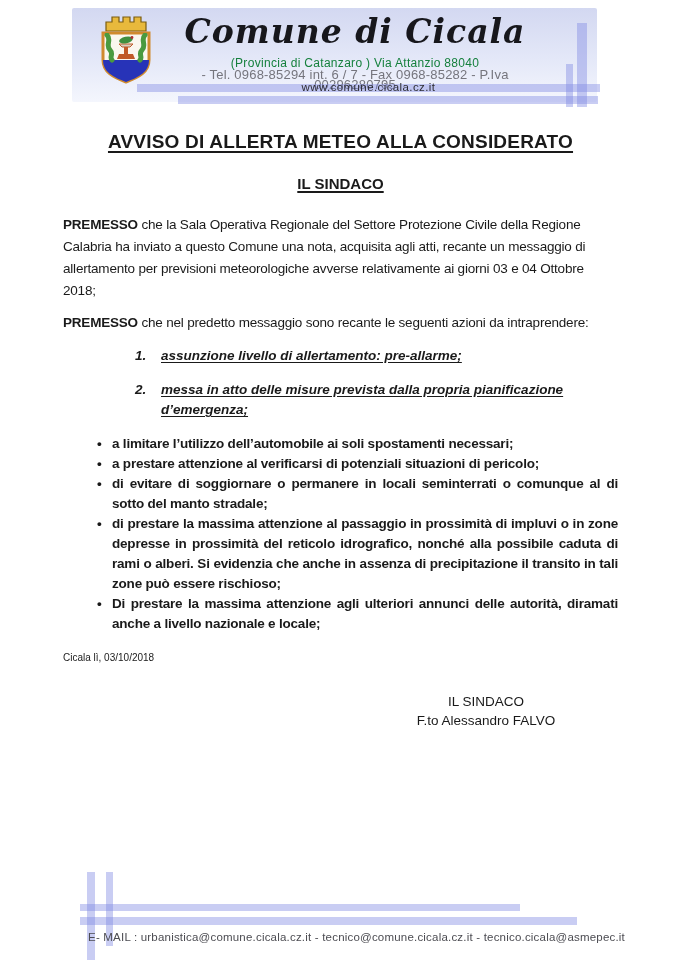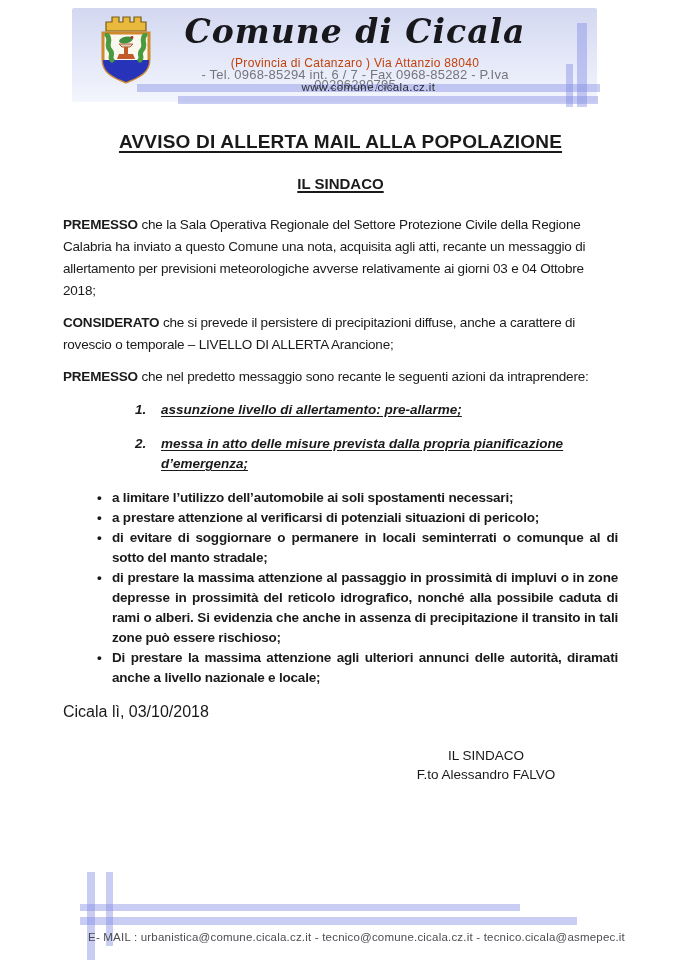--- a/index.html
+++ b/index.html
@@ -28,21 +28,21 @@
   .header-text {
     position: absolute; left: 160px; top: 12px; width: 390px; text-align: center;
   }
   .muni-name {
     font-family: "DejaVu Serif", serif;
     font-style: italic; font-weight: bold;
     font-size: 33px; line-height: 40px; color: #17171c;
     letter-spacing: 1px;
     white-space: nowrap;
   }
-  .muni-address { font-size: 12px; line-height: 14px; color: #c2410c; margin-top: 4px; letter-spacing: 0.3px; }
+  .muni-address { font-size: 12px; line-height: 14px; color: #15803d; margin-top: 4px; letter-spacing: 0.3px; }
   .muni-contact { font-size: 13px; line-height: 10px; color: #75757d; letter-spacing: 0.2px; }
   .bar { position: absolute; background: rgba(126, 136, 226, 0.42); }
   .www-bar {
     position: absolute; left: 137px; top: 84px; width: 463px; height: 8px;
     background: rgba(126, 136, 226, 0.42);
   }
   .www-text {
     position: absolute; left: 137px; top: 81px; width: 463px;
     text-align: center; font-size: 11.5px; color: #2c2c33; letter-spacing: 0.4px;
   }
@@ -82,21 +82,21 @@
   }
 
   .bullets { margin-top: 12px; list-style: none; padding-left: 34px; }
   .bullets li {
     position: relative; padding-left: 15px;
     font-size: 13.5px; line-height: 20px; font-weight: bold;
     text-align: justify; letter-spacing: -0.2px;
   }
   .bullets .bullet-marker { position: absolute; left: 0; top: 0; }
 
-  .dateline { margin-top: 14px; font-size: 16px; line-height: 20px; }
+  .dateline { margin-top: 14px; font-size: 10px; line-height: 20px; }
 
   .signature { margin-top: 24px; width: 300px; margin-left: 273px; text-align: center; }
   .signature .sig-role { font-size: 13.5px; line-height: 19px; }
   .signature .sig-name { font-size: 13.5px; line-height: 19px; }
 
   
   .footer { position: absolute; left: 0; top: 860px; width: 682px; height: 100px; }
   .ftr-vbar1 { left: 87px;  top: 12px; width: 8px; height: 88px; }
   .ftr-vbar2 { left: 106px; top: 12px; width: 7px; height: 74px; }
   .ftr-hbar1 { left: 80px;  top: 44px; width: 440px; height: 7px; }
@@ -147,26 +147,25 @@
     </div>
 
     <div class="www-bar"></div>
     <div class="www-text">www.comune.cicala.cz.it</div>
     <div class="bar hdr-bar2"></div>
     <div class="bar hdr-vbar-tall"></div>
     <div class="bar hdr-vbar-short"></div>
   </div>
 
   <div class="doc">
-    <div class="doc-title">AVVISO DI ALLERTA MAIL ALLA POPOLAZIONE</div>
+    <div class="doc-title">AVVISO DI ALLERTA METEO ALLA CONSIDERATO</div>
     <div class="doc-subtitle">IL SINDACO</div>
 
     <p class="para first"><span class="lead">PREMESSO</span> <span>che la Sala Operativa Regionale del Settore Protezione Civile della Regione Calabria ha inviato a questo Comune una nota, acquisita agli atti, recante un messaggio di allertamento per previsioni meteorologiche avverse relativamente ai giorni 03 e 04 Ottobre 2018;</span></p>
 
-    <p class="para"><span class="lead">CONSIDERATO</span> <span>che si prevede il persistere di precipitazioni diffuse, anche a carattere di rovescio o temporale – LIVELLO DI ALLERTA Arancione;</span></p>
 
     <p class="para"><span class="lead">PREMESSO</span> <span>che nel predetto messaggio sono recante le seguenti azioni da intraprendere:</span></p>
 
     <ol class="actions">
       <li>
         <span class="num">1.</span>
         <span class="act-text">assunzione livello di allertamento: pre-allarme;</span>
       </li>
       <li>
         <span class="num">2.</span>

